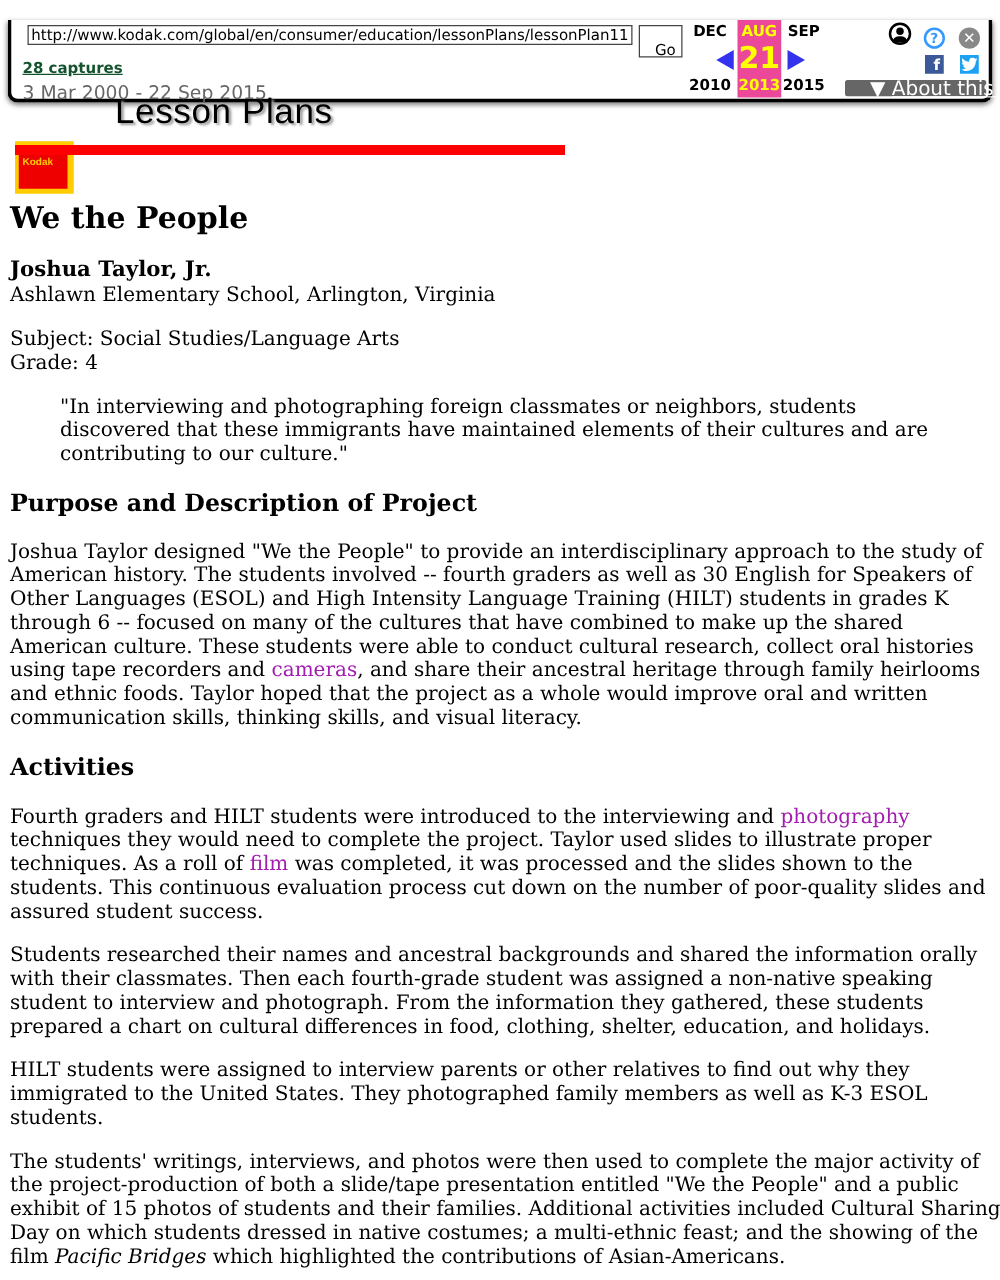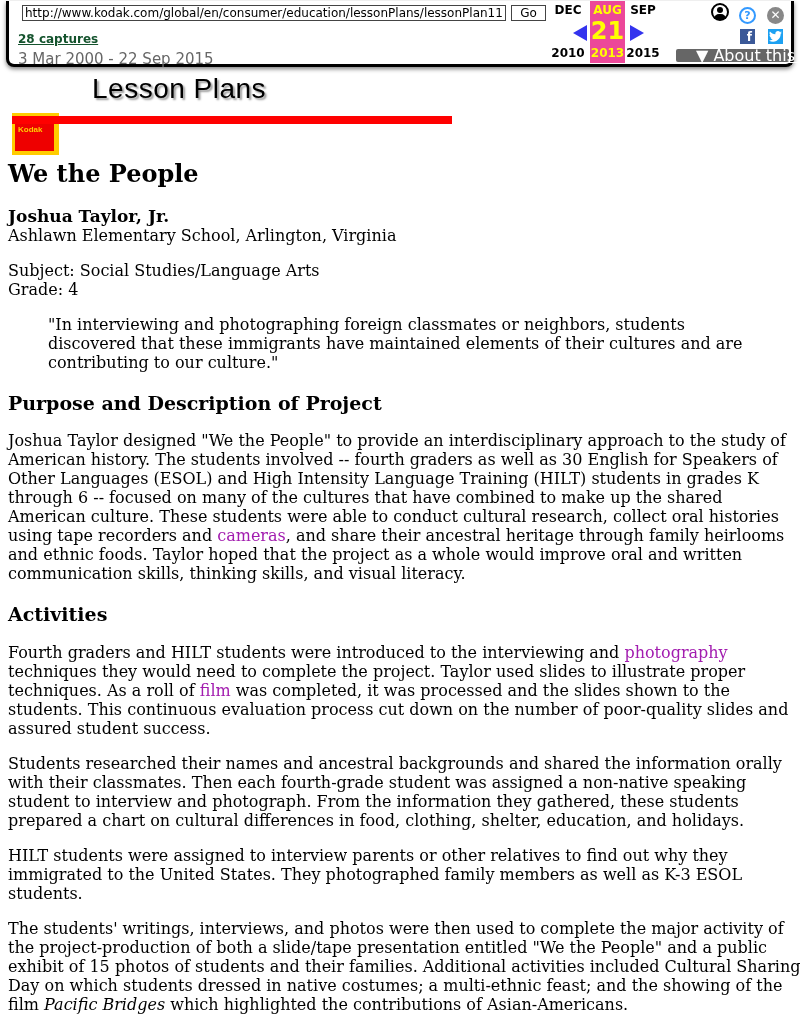--- a/index.html
+++ b/index.html
@@ -1,35 +1,35 @@
 <!DOCTYPE html>
 <html><head>
 <meta charset="utf-8">
 <style>
   * { box-sizing: border-box; }
   html, body { margin: 0; padding: 0; background: #fff; }
   body { width: 800px; height: 1024px; overflow: hidden; position: relative; font-family: "DejaVu Serif", serif; color: #000; }
 
   
   #wm-toolbar {
-    position: absolute; left: 6px; top: 1px; width: 788px; height: 66px;
+    position: absolute; left: 6px; top: 16px; width: 788px; height: 66px;
     background: #fff; border: 3px solid #000; border-top: none;
     border-radius: 0 0 8px 8px;
     box-shadow: 0 2px 4px rgba(0,0,0,0.5);
     font-family: "DejaVu Sans", sans-serif;
   }
   #wm-url {
     position: absolute; left: 13px; top: 4px; width: 484px; height: 16px;
     border: 1px solid #444; font-size: 12px; line-height: 14px; padding: 0 2px;
     font-family: "DejaVu Sans", sans-serif; color: #000; overflow: hidden; white-space: nowrap;
   }
   #wm-go {
     position: absolute; left: 502px; top: 4px; width: 35px; height: 16px;
     border: 1px solid #444; background: #fff; font-size: 12px; line-height: 14px; text-align: center;
-    font-family: "DejaVu Sans", sans-serif; padding: 0;
+    font-family: "DejaVu Sans", sans-serif; padding: 12px;
   }
   #wm-captures {
     position: absolute; left: 9px; top: 31px; font-size: 12px; font-weight: bold;
     color: #14532d; text-decoration: underline;
   }
   #wm-range { position: absolute; left: 9px; top: 49px; font-size: 15px; color: #666; }
 
   .wm-col { position: absolute; top: 0; width: 36px; text-align: center; font-weight: bold; }
   .wm-month { font-size: 12px; line-height: 16px; margin-top: 1px; }
   .wm-year { font-size: 12px; line-height: 16px; position: absolute; top: 44px; left: 0; width: 100%; }

